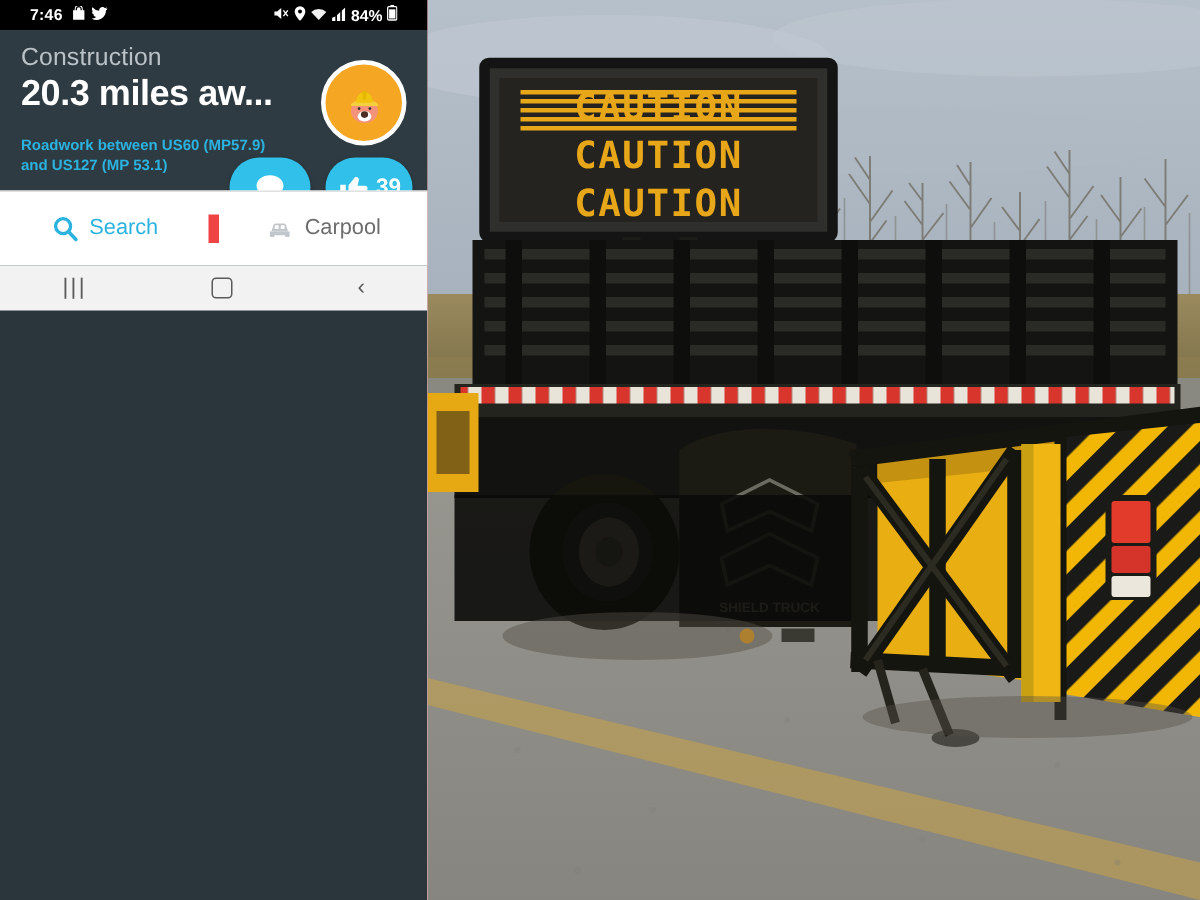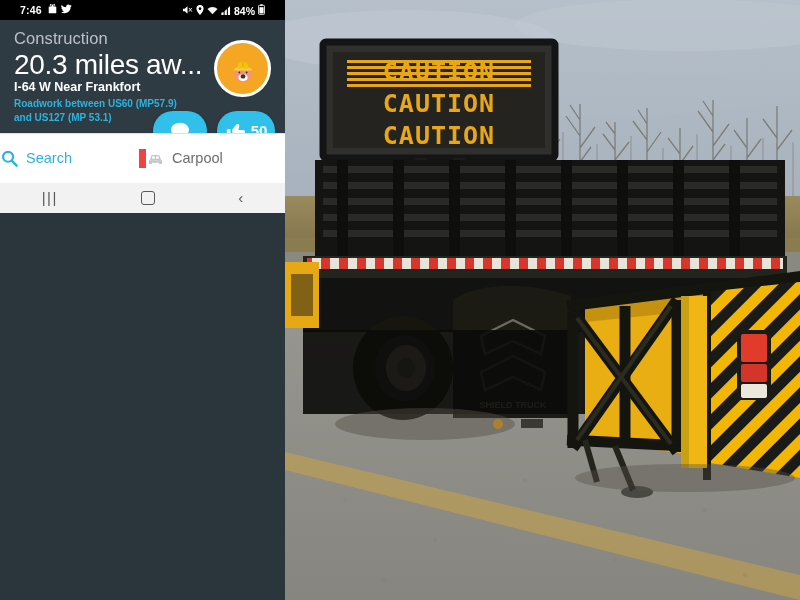--- a/index.html
+++ b/index.html
@@ -20,22 +20,22 @@
   .sb-left-icons { display:flex; align-items:center; gap:4px; margin-left:6px; }
   .sb-right { margin-left:auto; display:flex; align-items:flex-end; gap:3px; }
   .sb-pct { font-size:10.5px; font-weight:bold; }
   .ic { display:inline-block; }
 
   
   .card { position:relative; background:#2f3b42; padding:9px 12px 9px 14px;
           z-index:30; }
   .card-type { color:#b9c2c7; font-size:16.5px; font-weight:400; letter-spacing:.1px;
                margin-bottom:2px; }
-  .card-dist { color:#ffffff; font-size:28px; font-weight:normal; letter-spacing:-.3px;
-               margin-bottom:1px; line-height:1.05; }
+  .card-dist { color:#ffffff; font-size:24px; font-weight:bold; letter-spacing:-.3px;
+               margin-bottom:16px; line-height:1.05; }
   .card-road { color:#ffffff; font-size:12.5px; font-weight:bold; margin-bottom:3px; }
   .card-desc { color:#2bb3e0; font-size:10px; font-weight:bold; line-height:1.32;
                max-width:170px; }
   .card-meta { color:#8e9aa1; font-size:10px; margin-top:12px; }
 
   .avatar { position:absolute; right:14px; top:20px; width:57px; height:57px;
             border-radius:50%; background:#f5a623; border:3px solid #ffffff;
             display:flex; align-items:center; justify-content:center; }
   .avatar svg { width:40px; height:40px; }
 
@@ -49,21 +49,21 @@
   .pill svg { width:22px; height:22px; fill:#fff; }
   .like-count { color:#fff; font-size:15px; font-weight:bold; }
 
   
   .map { position:relative; flex:1; background:#77787a; overflow:hidden; }
   .map svg.roads { position:absolute; inset:0; width:100%; height:100%; }
 
   
   .tabbar { position:relative; height:50px; background:#ffffff; display:flex;
             align-items:center; border-top:1px solid #e0e0e0; z-index:35; }
-  .tab { flex:1; display:flex; align-items:center; gap:7px;
+  .tab { flex:1; display:flex; align-items:center; justify-content:center; gap:7px;
          font-size:14.5px; }
   .tab + .tab { border-left:7px solid #ef4444; }
   .tab-search { color:#2bb3e0; font-weight:normal; }
   .tab-carpool { color:#6d6d6d; }
   .tab svg { width:19px; height:19px; }
 
   
   .navbar { height:30px; background:#f2f2f2; display:flex; align-items:center;
             justify-content:space-around; }
   .navbar span { color:#5a5a5a; font-size:15px; }
@@ -126,21 +126,20 @@
               <rect x=".5" y="1.3" width="7" height="10.2" rx="1" fill="none" stroke="#fff" stroke-width="1"></rect>
               <rect x="1.6" y="3.4" width="4.8" height="7" fill="#fff"></rect>
             </svg>
         </span>
       </span>
     </div>
 
     <div class="card">
       <div class="card-type">Construction</div>
       <div class="card-dist">20.3 miles aw...</div>
-      <div class="card-road">I-64 W Near Frankfort</div>
       <div class="card-desc">Roadwork between US60 (MP57.9) and US127 (MP 53.1)</div>
 
       <div class="avatar">
         <svg viewBox="0 0 40 40">
           <ellipse cx="20" cy="25" rx="9" ry="8" fill="#f5927a"></ellipse>
           <path d="M20 17c-5 0-9 3.4-9 3.4v1.2h18v-1.2S25 17 20 17z" fill="#f4d03f"></path>
           <path d="M14.5 19.5c0-4 1.8-7 5.5-7s5.5 3 5.5 7z" fill="#f1c40f"></path>
           <rect x="18.8" y="11.5" width="2.4" height="6" rx="1" fill="#e6b800"></rect>
           <ellipse cx="20" cy="28.6" rx="4.6" ry="3.4" fill="#fff"></ellipse>
           <ellipse cx="20" cy="27.4" rx="2.4" ry="2.2" fill="#4a2f22"></ellipse>
@@ -152,21 +151,21 @@
       <div class="card-actions">
         <div class="pill pill-comment">
           <svg viewBox="0 0 24 24">
               <path d="M12 3C6.6 3 2.2 6.4 2.2 10.6c0 2.4 1.4 4.5 3.6 5.9l-.9 3.6 4-2.1c1 .2 2 .3 3.1.3 5.4 0 9.8-3.4 9.8-7.7S17.4 3 12 3z"></path>
             </svg>
         </div>
         <div class="pill pill-like">
           <svg viewBox="0 0 24 24">
               <path d="M2 10h4v11H2zM8 21h9.3c1 0 1.9-.6 2.2-1.5l2.3-6.3c.4-1.2-.5-2.4-1.8-2.4h-5.4l.9-4a2 2 0 0 0-1.9-2.5c-.6 0-1.2.3-1.5.9L8 10.4z"></path>
             </svg>
-          <span class="like-count">50</span>
+          <span class="like-count">39</span>
         </div>
       </div>
     </div>
 
     <div class="map">
       <svg class="roads" viewBox="0 0 285 320" preserveAspectRatio="none">
         <path d="M-5 165 C 40 150, 70 147, 95 151" stroke="#5b5d60" stroke-width="1.6" fill="none" opacity=".85"></path>
         <path d="M-5 215 C 30 210, 55 206, 70 196" stroke="#5b5d60" stroke-width="1.4" fill="none" opacity=".7"></path>
         <path d="M-8 268 C 60 262, 110 243, 175 218 C 215 203, 250 190, 290 180" stroke="#4e5154" stroke-width="3" fill="none"></path>
         <path d="M-8 292 C 60 286, 112 266, 178 241 C 220 226, 252 214, 292 204" stroke="#4e5154" stroke-width="2.6" fill="none"></path>

